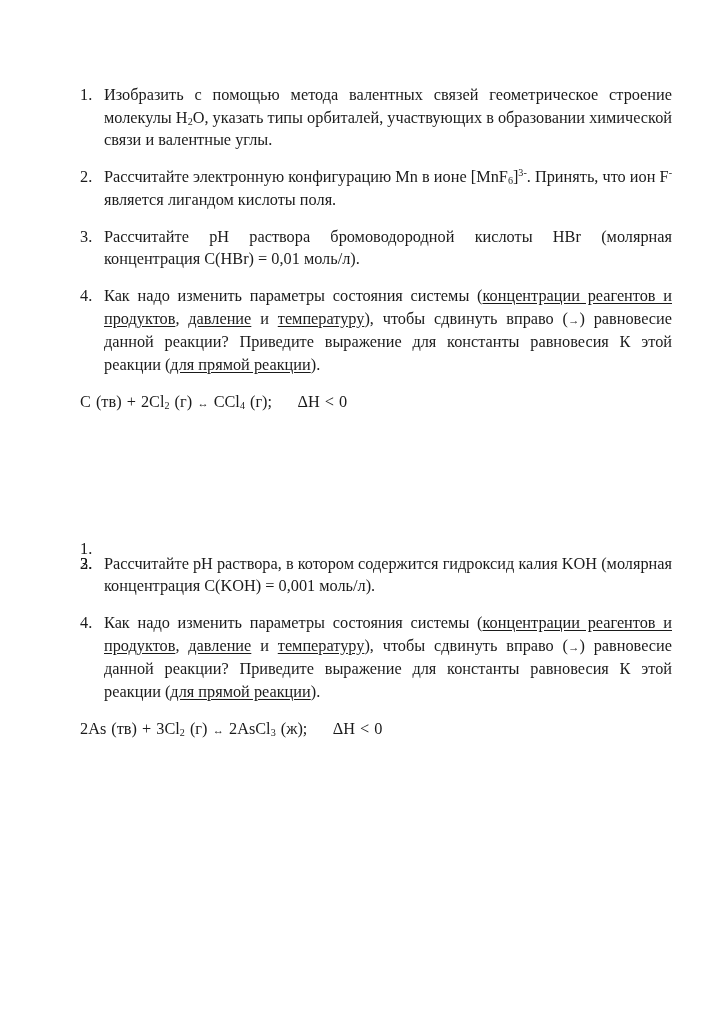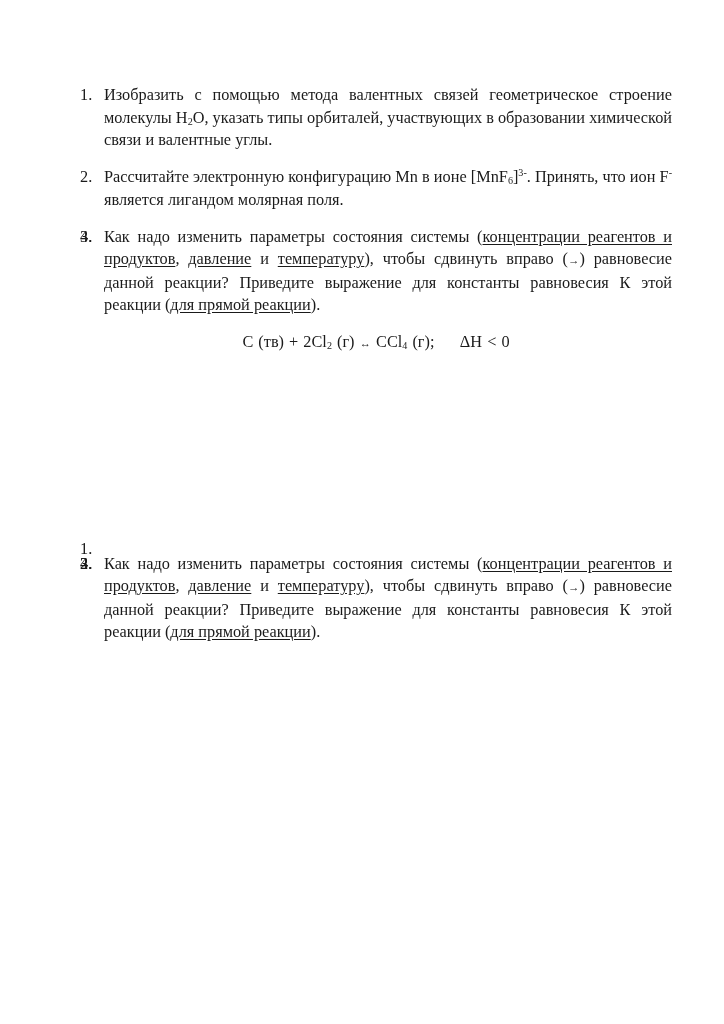--- a/index.html
+++ b/index.html
@@ -4,56 +4,61 @@
 <style>
   html, body { margin: 0; padding: 0; background: #ffffff; }
   body { width: 724px; height: 1024px; position: relative; overflow: hidden;
          font-family: "Liberation Serif", serif; color: #1a1a1a; font-size: 16.3px; }
   .block { position: absolute; left: 80px; width: 592px; }
   .item { position: relative; padding-left: 24px; line-height: 22.5px; text-align: justify; margin-bottom: 14.5px; }
   .num { position: absolute; left: 0; top: 0; }
   .u { text-decoration: underline; text-underline-offset: 2px; }
   sub { font-size: 62%; vertical-align: -2px; line-height: 0; }
   sup { font-size: 62%; vertical-align: 6px; line-height: 0; }
-  .eq { text-align: center; line-height: 22px; margin-top: 12px; word-spacing: 1px; }
+  .eq { text-align: left; line-height: 22px; margin-top: 12px; word-spacing: 1px; }
   .arrow { font-size: 70%; }
   #block1 { top: 84px; }
   #block2 { top: 538px; }
 </style>
 </head>
 <body>
 
 <div id="block1" class="block">
   <div class="item">
     <span class="num">1.</span>
     <span><span>Изобразить с помощью метода валентных связей геометрическое строение молекулы H</span><sub>2</sub><span>O, указать типы орбиталей, участвующих в образовании химической связи и валентные углы.</span></span>
   </div>
   <div class="item">
     <span class="num">2.</span>
-    <span><span>Рассчитайте электронную конфигурацию Mn в ионе [MnF</span><sub>6</sub><span>]</span><sup>3-</sup><span>. Принять, что ион F</span><sup>-</sup><span> является лигандом молярная поля.</span></span>
+    <span><span>Рассчитайте электронную конфигурацию Mn в ионе [MnF</span><sub>6</sub><span>]</span><sup>3-</sup><span>. Принять, что ион F</span><sup>-</sup><span> является лигандом кислоты поля.</span></span>
   </div>
   <div class="item">
     <span class="num">3.</span>
+    <span>Рассчитайте рН раствора бромоводородной кислоты HBr (молярная концентрация С(HBr) = 0,01 моль/л).</span>
   </div>
   <div class="item">
     <span class="num">4.</span>
     <span><span>Как надо изменить параметры состояния системы (</span><span class="u">концентрации реагентов и продуктов</span><span>, </span><span class="u">давление</span><span> и </span><span class="u">температуру</span><span>), чтобы сдвинуть вправо (</span><span class="arrow">→</span><span>) равновесие данной реакции? Приведите выражение для константы равновесия К этой реакции (</span><span class="u">для прямой реакции</span><span>).</span></span>
   </div>
   <div class="eq">
     <span>C (тв) + 2Cl</span><sub>2</sub><span> (г) </span><span class="arrow">↔</span><span> CCl</span><sub>4</sub><span> (г);</span>&nbsp;&nbsp;&nbsp;&nbsp;&nbsp;<span>ΔH &lt; 0</span>
   </div>
 </div>
 
 <div id="block2" class="block">
   <div class="item">
     <span class="num">1.</span>
   </div>
   <div class="item">
     <span class="num">2.</span>
   </div>
   <div class="item">
     <span class="num">3.</span>
+    <span>Рассчитайте рН раствора, в котором содержится гидроксид калия KOH (молярная концентрация С(KOH) = 0,001 моль/л).</span>
   </div>
   <div class="item">
     <span class="num">4.</span>
     <span><span>Как надо изменить параметры состояния системы (</span><span class="u">концентрации реагентов и продуктов</span><span>, </span><span class="u">давление</span><span> и </span><span class="u">температуру</span><span>), чтобы сдвинуть вправо (</span><span class="arrow">→</span><span>) равновесие данной реакции? Приведите выражение для константы равновесия К этой реакции (</span><span class="u">для прямой реакции</span><span>).</span></span>
   </div>
+  <div class="eq">
+    <span>2As (тв) + 3Cl</span><sub>2</sub><span> (г) </span><span class="arrow">↔</span><span> 2AsCl</span><sub>3</sub><span> (ж);</span>&nbsp;&nbsp;&nbsp;&nbsp;&nbsp;<span>ΔH &lt; 0</span>
+  </div>
 </div>
 
 </body></html>

